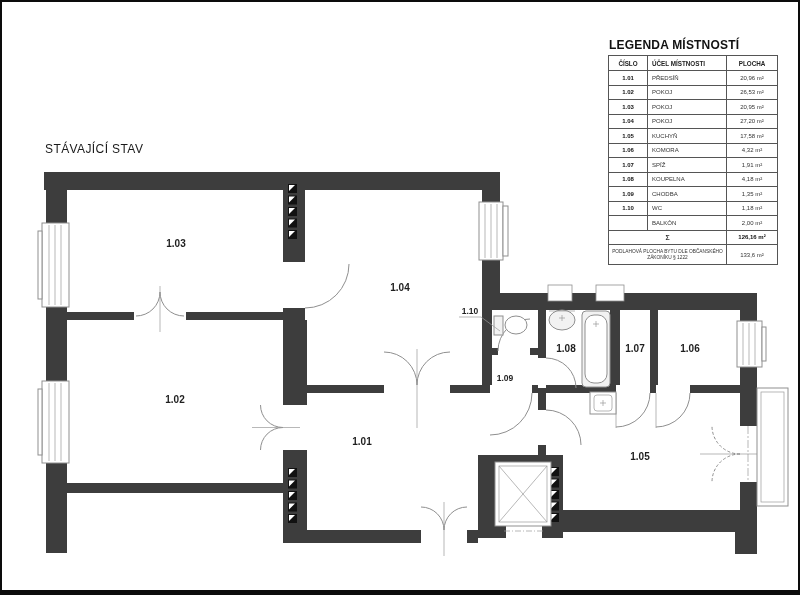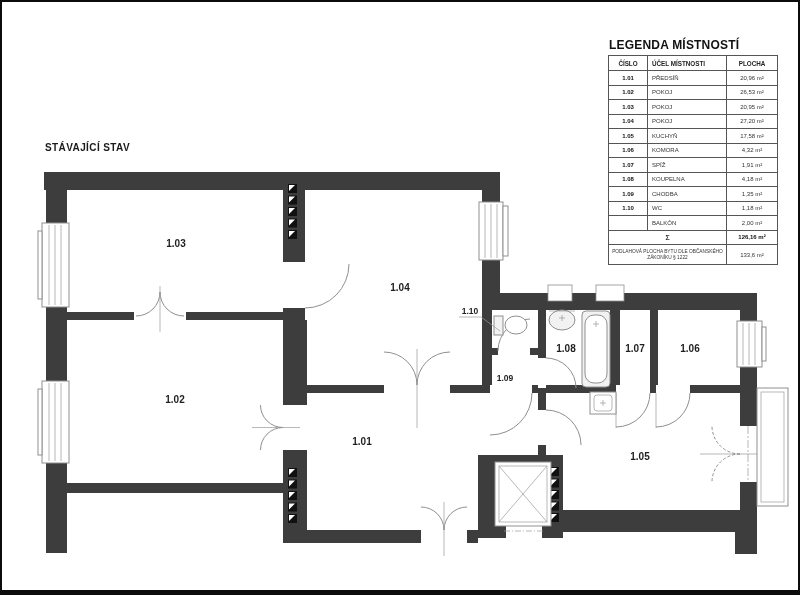--- a/index.html
+++ b/index.html
@@ -1,20 +1,20 @@
 <!DOCTYPE html>
 <html><head>
 <meta charset="utf-8">
 <style>
   html,body{margin:0;padding:0;background:#e8e8e8;}
   .page{position:relative;width:800px;height:600px;background:#ffffff;overflow:hidden;
         font-family:"Liberation Sans",sans-serif;}
   .frame{position:absolute;left:0;top:0;width:800px;height:595px;box-sizing:border-box;
          border:2px solid #0c0c0c;border-bottom-width:5px;pointer-events:none;}
-  .plan-title{position:absolute;left:45px;top:142px;font-size:10px;font-weight:bold;
+  .plan-title{position:absolute;left:45px;top:142px;font-size:12px;font-weight:normal;
               letter-spacing:.4px;color:#1a1a1a;}
   svg{position:absolute;left:0;top:0;}
   .w{fill:#3d3d3d;}
   .op{fill:#ffffff;}
   .ln{stroke:#8f8f8f;stroke-width:1;fill:none;}
   .lt{stroke:#9a9a9a;stroke-width:.7;fill:none;}
   .fx{fill:#ffffff;stroke:#8f8f8f;stroke-width:1;}
   .fxg{fill:#f2f2f2;stroke:#8f8f8f;stroke-width:1;}
   .hb{fill:#111111;}
   .ht{fill:#ffffff;}

